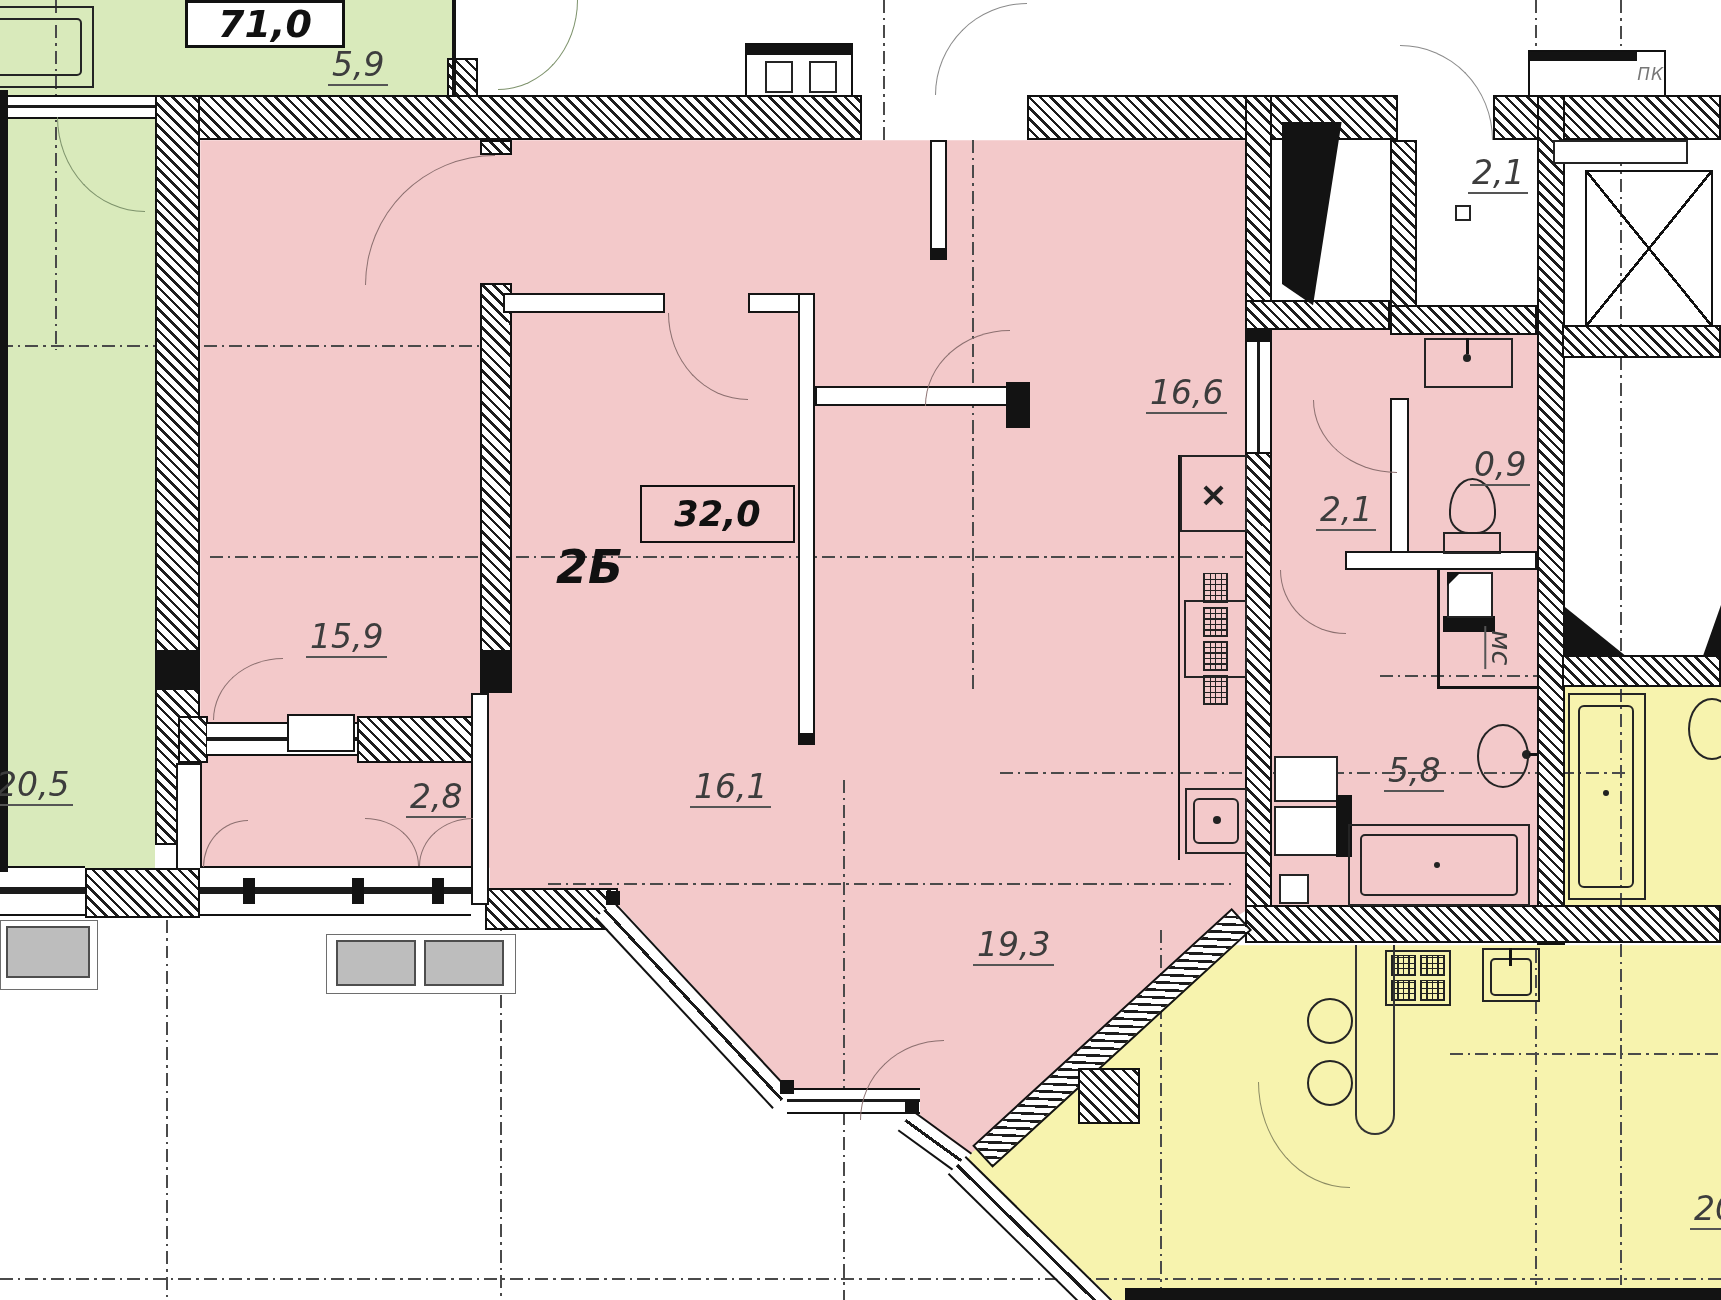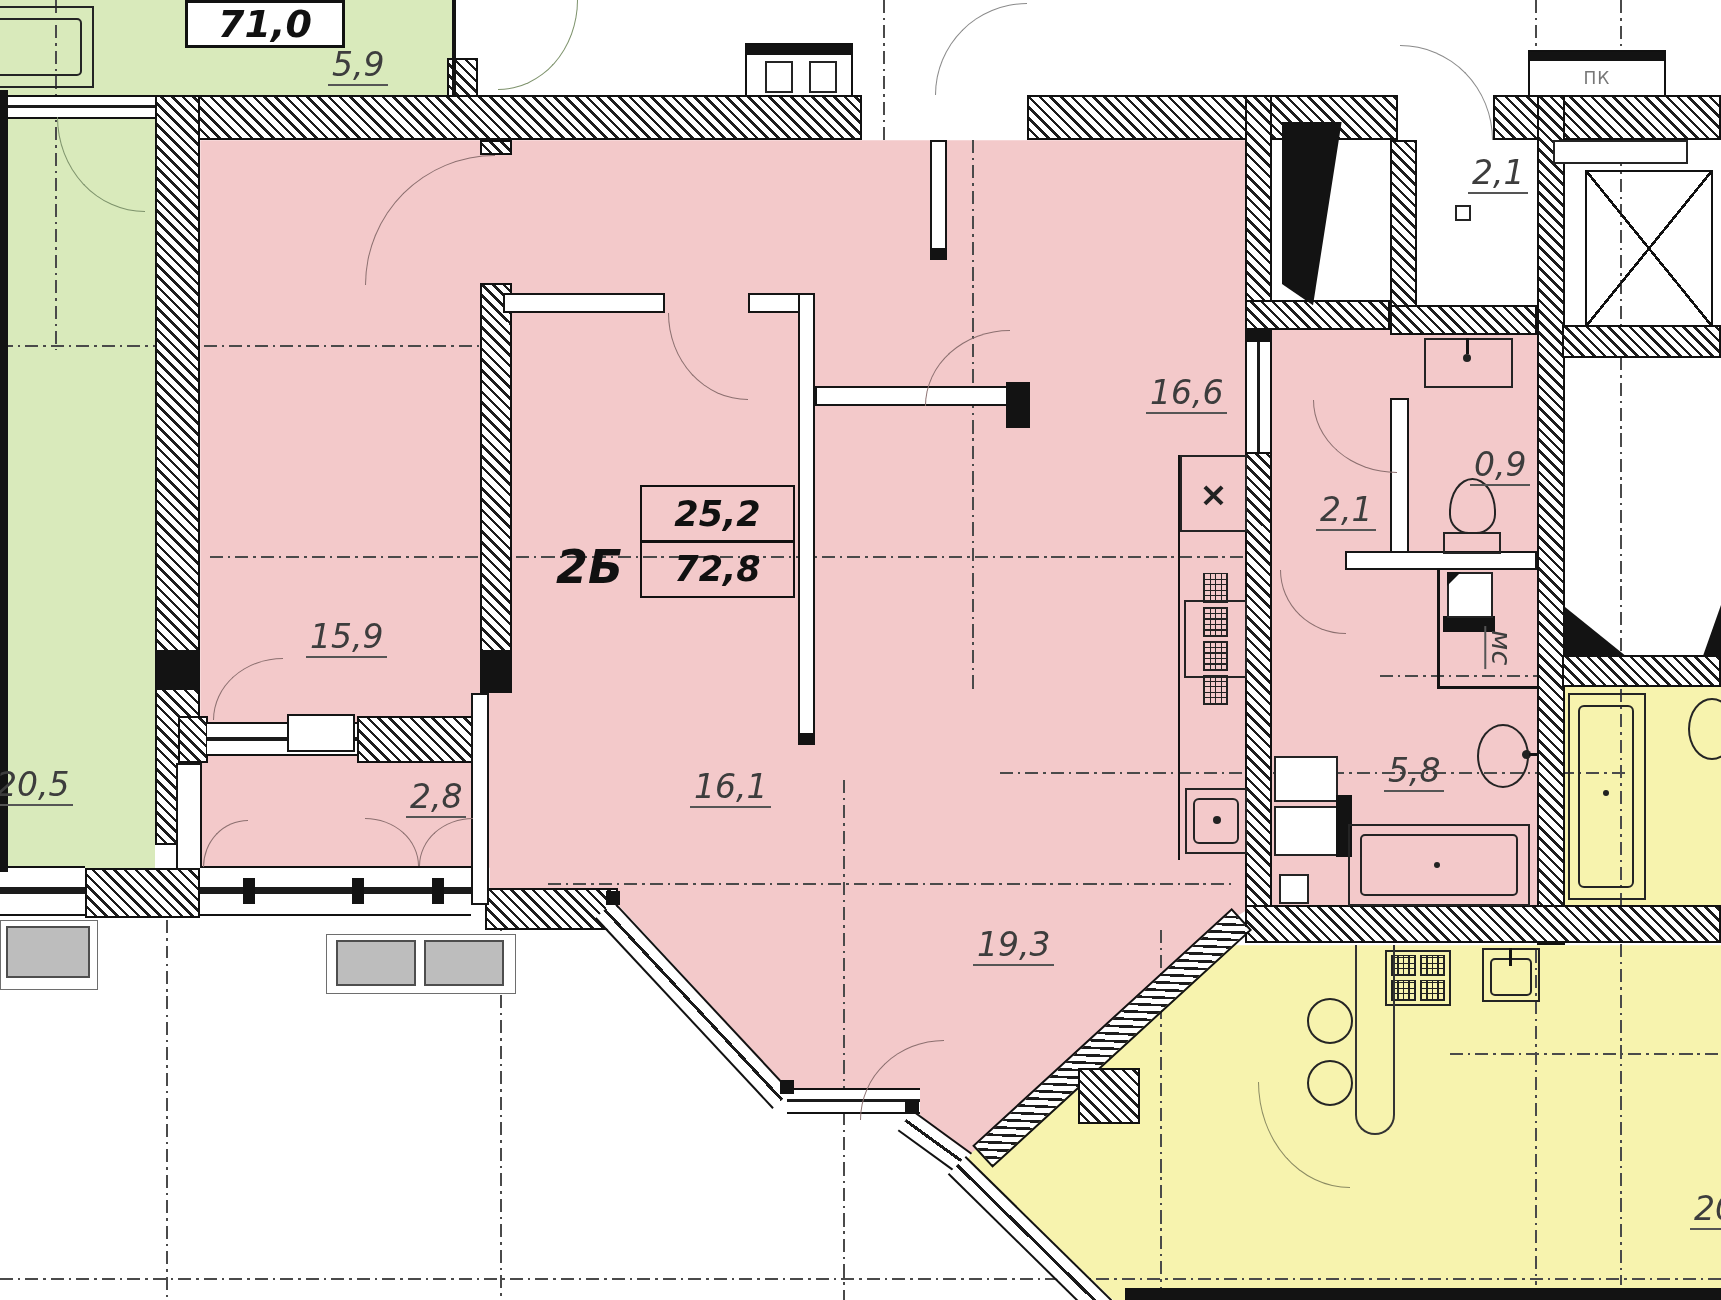--- a/index.html
+++ b/index.html
@@ -172,21 +172,21 @@
   <div class="a" style="left:1522px;top:750px;width:9px;height:9px;border-radius:50%;background:#222;"></div>
   <div class="a blk" style="left:1529px;top:753px;width:10px;height:2.5px;"></div>
 
   <div class="a fix" style="left:1348px;top:824px;width:182px;height:82px;"></div>
   <div class="a fix" style="left:1360px;top:834px;width:158px;height:62px;border-radius:5px;"></div>
   <div class="a" style="left:1434px;top:862px;width:6px;height:6px;border-radius:50%;background:#222;"></div>
 
   <div class="a xbox" style="left:1585px;top:170px;width:128px;height:157px;"></div>
   <div class="a fix" style="left:1553px;top:140px;width:135px;height:24px;background:#fff;"></div>
 
-  <div class="a" style="left:1528px;top:50px;width:138px;height:47px;border:2.6px solid #111;background:#fff;display:flex;flex-direction:column;">
+  <div class="a" style="left:1528px;top:50px;width:138px;height:47px;border:2.6px solid #111;background:#fff;display:flex;flex-direction:row;font-style:italic;">
     <div class="blk" style="width:100%;height:9px;"></div>
     <span style="flex:1;display:flex;align-items:center;justify-content:center;font-size:17px;color:#777;letter-spacing:1px;">ПК</span>
   </div>
 
   <div class="a" style="left:745px;top:43px;width:108px;height:54px;border:2.6px solid #111;background:#fff;">
     <div class="blk" style="width:100%;height:10px;"></div>
     <div class="fix" style="position:absolute;left:18px;top:16px;width:24px;height:28px;"></div>
     <div class="fix" style="position:absolute;left:62px;top:16px;width:24px;height:28px;"></div>
   </div>
 
@@ -227,22 +227,21 @@
   <div class="a arc tl" style="left:203px;top:820px;width:45px;height:47px;"></div>
   <div class="a arc tr" style="left:365px;top:818px;width:54px;height:48px;"></div>
   <div class="a arc tl" style="left:419px;top:818px;width:54px;height:48px;"></div>
   <div class="a arc bl" style="left:1313px;top:400px;width:84px;height:73px;"></div>
   <div class="a arc bl" style="left:1280px;top:570px;width:66px;height:64px;"></div>
   <div class="a arc tl" style="left:860px;top:1040px;width:84px;height:80px;"></div>
   <div class="a arc y bl" style="left:1258px;top:1082px;width:92px;height:106px;"></div>
 
   <span class="a big" style="left:556px;top:540px;font-size:46px;">2Б</span>
   <div class="a" style="left:640px;top:485px;width:155px;">
-    <div class="tblrow" style="height:54px;">25,2</div>
-    <div class="tblrow" style="height:54px;margin-top:-2.6px;">72,8</div>
+    <div class="tblrow" style="height:54px;">32,0</div>
   </div>
 
   <div class="a" style="left:185px;top:0;width:160px;height:48px;border:3px solid #111;background:#fff;display:flex;align-items:center;justify-content:center;">
     <span class="big" style="font-size:38px;">71,0</span>
   </div>
 
   <span class="a lbl" style="left:328px;top:48px;">5,9</span>
   <span class="a lbl" style="left:-8px;top:768px;">20,5</span>
   <span class="a lbl" style="left:306px;top:620px;">15,9</span>
   <span class="a lbl" style="left:406px;top:780px;">2,8</span>

